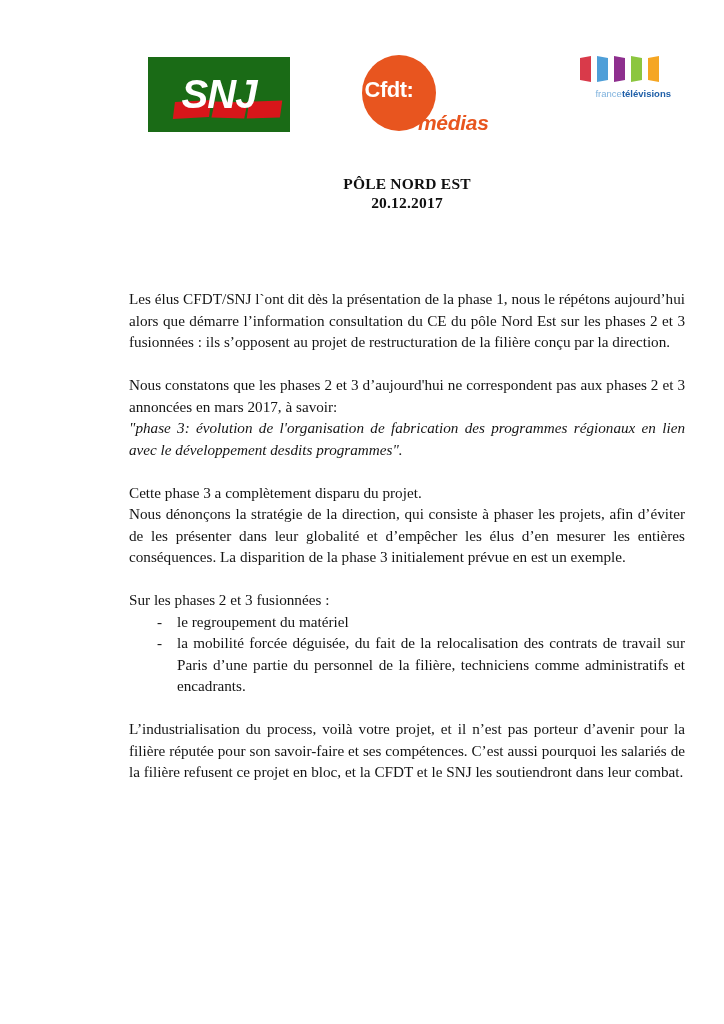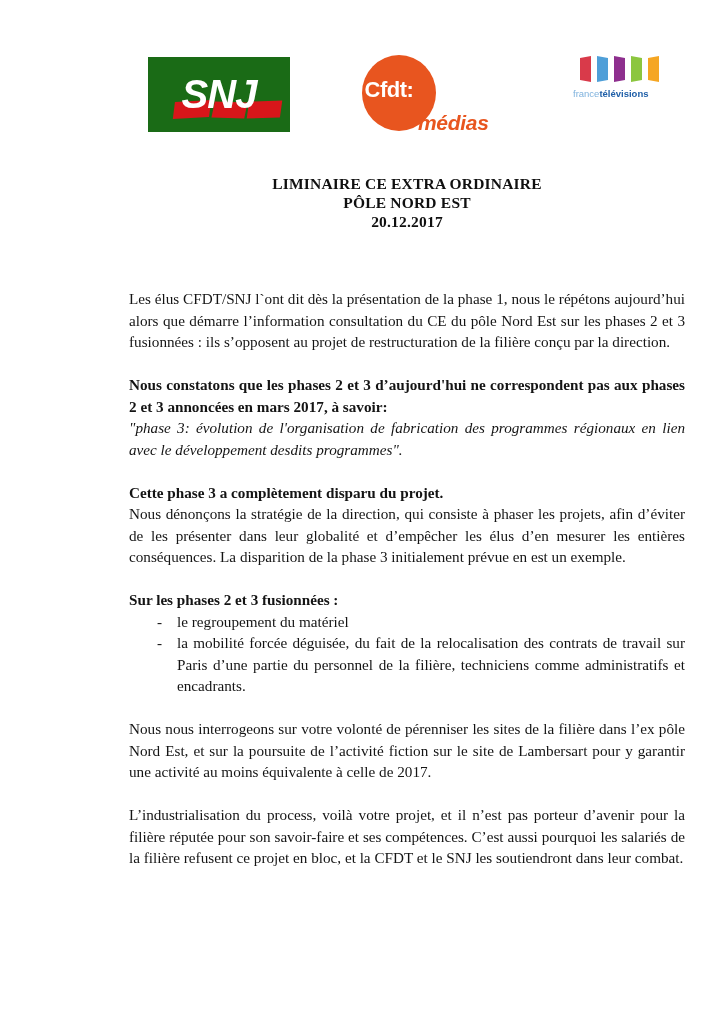--- a/index.html
+++ b/index.html
@@ -124,21 +124,21 @@
     left: 6px;
     top: 0;
     width: 86px;
     height: 28px;
   }
   .ftv-text {
     position: absolute;
     left: 0;
     top: 33px;
     width: 98px;
-    text-align: left;
+    text-align: right;
     font-family: "Liberation Sans", sans-serif;
     font-size: 9.5px;
     line-height: 1;
     white-space: nowrap;
   }
   .ftv-france { color: #7fb2dd; font-weight: normal; letter-spacing: 0px; }
   .ftv-tele { color: #1f5fa8; font-weight: bold; letter-spacing: 0px; }
 
   
   .doc-title {
@@ -165,21 +165,20 @@
     font-size: 15.2px;
     line-height: 21.5px;
     text-align: justify;
     color: #141414;
   }
   .body-text p {
     margin: 0 0 21.5px 0;
   }
   .body-text p.tight {
     margin-bottom: 0;
-    font-weight: bold;
   }
   .quote-italic {
     font-style: italic;
   }
   .dash-list {
     margin: 0 0 21.5px 0;
     padding: 0;
     list-style: none;
   }
   .dash-list li {
@@ -221,21 +220,20 @@
         <path d="M35,0 L46,2 L46,24 L35,26 Z" fill="#8e2f8e"></path>
         <path d="M52,0 L63,2 L63,24 L52,26 Z" fill="#8cc63f"></path>
         <path d="M69,2 L80,0 L80,26 L69,24 Z" fill="#f5a623"></path>
       </svg>
       <div class="ftv-text"><span class="ftv-france">france</span><span class="ftv-tele">télévisions</span></div>
     </div>
 
   </div>
 
   <div class="doc-title">
-    <div>LIMINAIRE CE EXTRA ORDINAIRE</div>
     <div>PÔLE NORD EST</div>
     <div>20.12.2017</div>
   </div>
 
   <div class="body-text">
 
     <p>Les élus CFDT/SNJ  l`ont  dit dès la présentation de la phase 1, nous le répétons aujourd’hui alors que démarre l’information consultation du CE du pôle Nord Est sur les phases 2 et 3 fusionnées : ils s’opposent au projet de restructuration de la filière conçu par la direction.</p>
 
     <p class="tight">Nous constatons que les phases 2 et 3 d’aujourd'hui ne correspondent pas aux phases 2 et 3 annoncées en mars 2017, à savoir:</p>
     <p class="quote-italic">"phase 3: évolution de l'organisation de fabrication des programmes régionaux en lien avec le développement desdits programmes".</p>
@@ -243,19 +241,18 @@
     <p class="tight">Cette phase 3 a complètement disparu du projet.</p>
     <p>Nous dénonçons la stratégie de la direction, qui consiste à phaser les projets, afin d’éviter de les présenter dans leur globalité et d’empêcher les élus d’en mesurer les entières conséquences. La disparition de la phase 3 initialement prévue en est un exemple.</p>
 
     <p class="tight">Sur les phases 2 et 3 fusionnées :</p>
 
     <ul class="dash-list">
       <li><span class="dash">-</span><span>le regroupement du matériel</span></li>
       <li><span class="dash">-</span><span>la mobilité forcée déguisée, du fait de la relocalisation des contrats de travail sur Paris d’une partie du personnel de la filière, techniciens comme administratifs et encadrants.</span></li>
     </ul>
 
-    <p>Nous nous interrogeons sur votre volonté de pérenniser les sites de la filière dans l’ex pôle Nord Est, et sur la poursuite de l’activité fiction sur le site de Lambersart pour y garantir une activité au moins équivalente à celle de 2017.</p>
 
     <p>L’industrialisation du process, voilà votre projet, et il n’est pas porteur d’avenir pour la filière réputée pour son savoir-faire et ses compétences. C’est aussi pourquoi les salariés de la filière refusent ce projet en bloc, et la CFDT et le SNJ les soutiendront dans leur combat.</p>
 
   </div>
 
 </div>
 
 </body></html>

